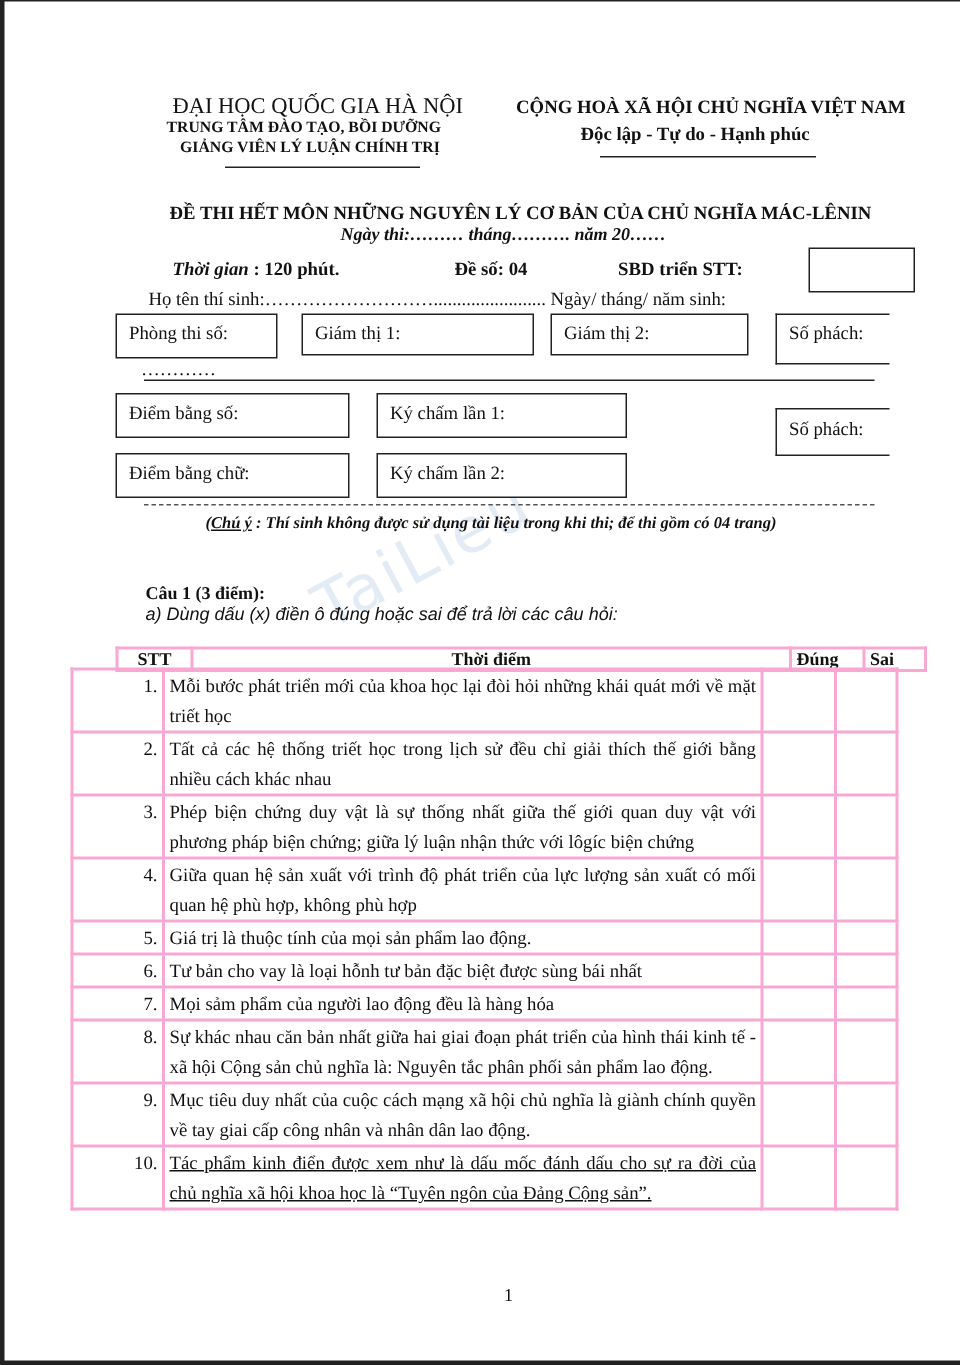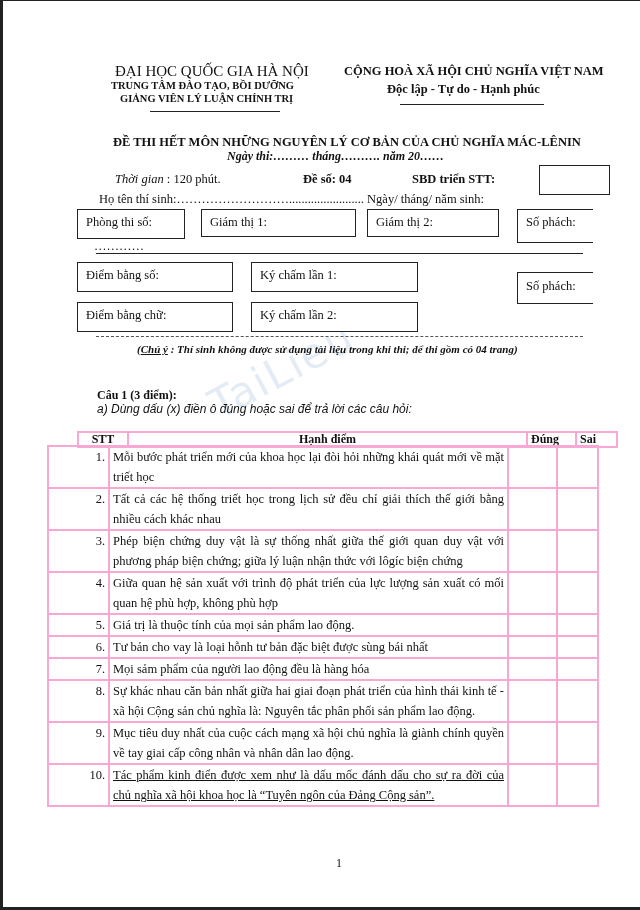--- a/index.html
+++ b/index.html
@@ -16,21 +16,21 @@
     font-size:42px; color:#dde8f3; transform:rotate(-28deg); letter-spacing:2px; opacity:.8;
   }
   .org1 { left:112px; top:62px; font-size:15px; }
   .org2 { left:108px; top:79px; font-size:10.5px; font-weight:bold; }
   .org3 { left:117px; top:92px; font-size:10.5px; font-weight:bold; }
   .rule { position:absolute; height:1px; background:#222; }
   .nat1 { left:341px; top:63px; font-size:12.5px; font-weight:bold; }
   .nat2 { left:384px; top:81px; font-size:12.5px; font-weight:bold; }
   .title { left:110px; top:134px; font-size:12.5px; font-weight:bold; }
   .date { left:224px; top:148px; font-size:12px; font-weight:bold; font-style:italic; }
-  .time { left:112px; top:171px; font-size:12.5px; font-weight:normal;text-align:right; }
+  .time { left:112px; top:171px; font-size:12.5px; font-weight:bold;text-align:right; }
   .time i { font-style:italic; }
   .code { left:300px; top:171px; font-size:12.5px; font-weight:bold; }
   .sbd { left:409px; top:171px; font-size:12.5px; font-weight:bold; }
   .box { position:absolute; border:1px solid #222; background:#fff; box-sizing:border-box; font-size:12.5px; padding:5px 0 0 8px; }
   .sbdbox { left:536px; top:164px; width:71px; height:30px; padding:0; }
   .name { left:96px; top:191px; font-size:12.5px; }
   .dots2 { left:91px; top:238px; font-size:12.5px; }
   .dashline { position:absolute; left:93px; width:487px; border-top:1px dashed #555; }
   .note { left:134px; top:342px; font-size:11px; font-weight:bold; font-style:italic; }
   .note u { text-decoration:underline; }
@@ -88,21 +88,21 @@
 
   <div class="abs note"><span>(</span><u>Chú ý</u><span> :  Thí sinh không được sử dụng tài liệu trong khi  thi; để thi gồm có 04 trang)</span></div>
 
   <div class="abs q1">Câu 1 (3 điểm):</div>
   <div class="abs q1a">a) Dùng dấu (x) điền ô đúng hoặc sai để trả lời các câu hỏi:</div>
 
   <table class="main hdr">
     <tbody>
         <tr>
       <th style="width:42px;">STT</th>
-      <th style="width:391px;">Hạnh điểm</th>
+      <th style="width:391px;">Thời điểm</th>
       <th style="width:41px;text-align:left;margin-left:40px;">Đúng</th>
       <th style="width:33px;text-align:left;">Sai</th>
     </tr>
   </tbody>
     </table>
 
   <table class="main body">
     <tbody id="rows">
         <tr>
           <td class="num" style="width:53px;">1.</td>

